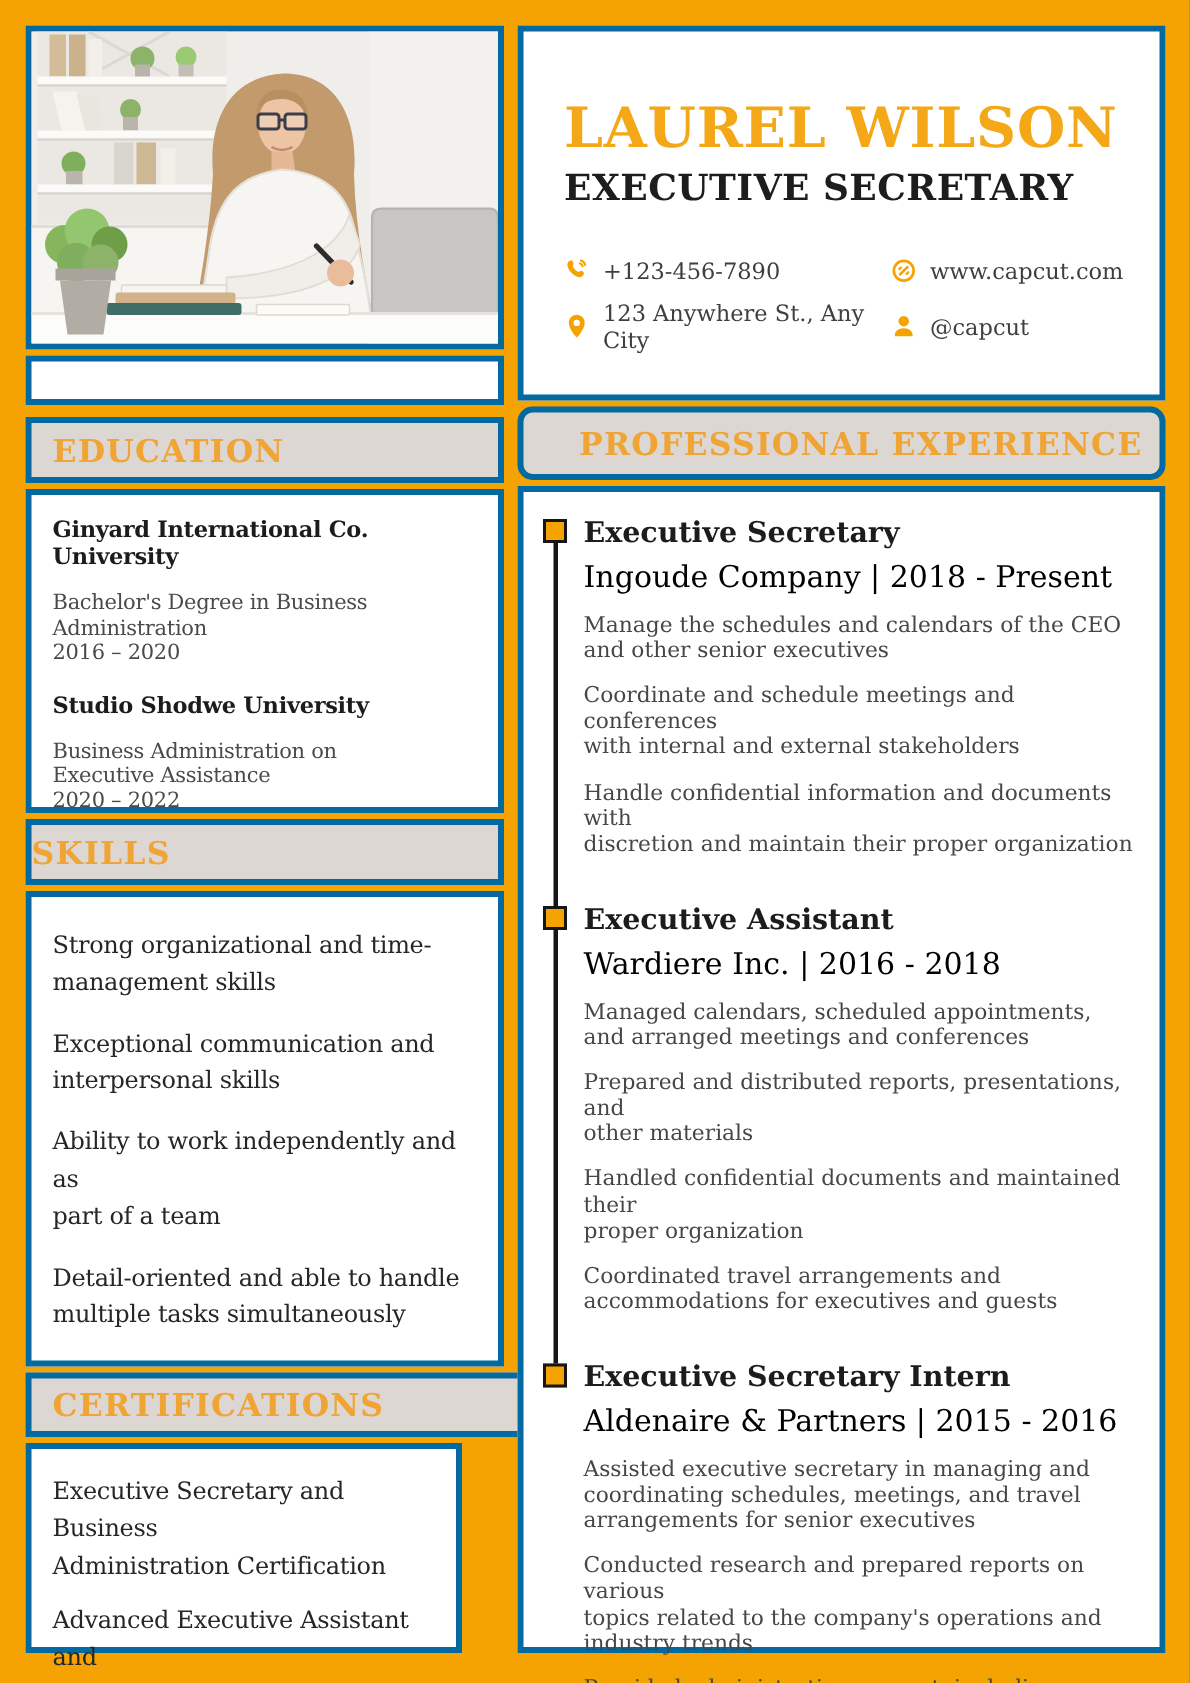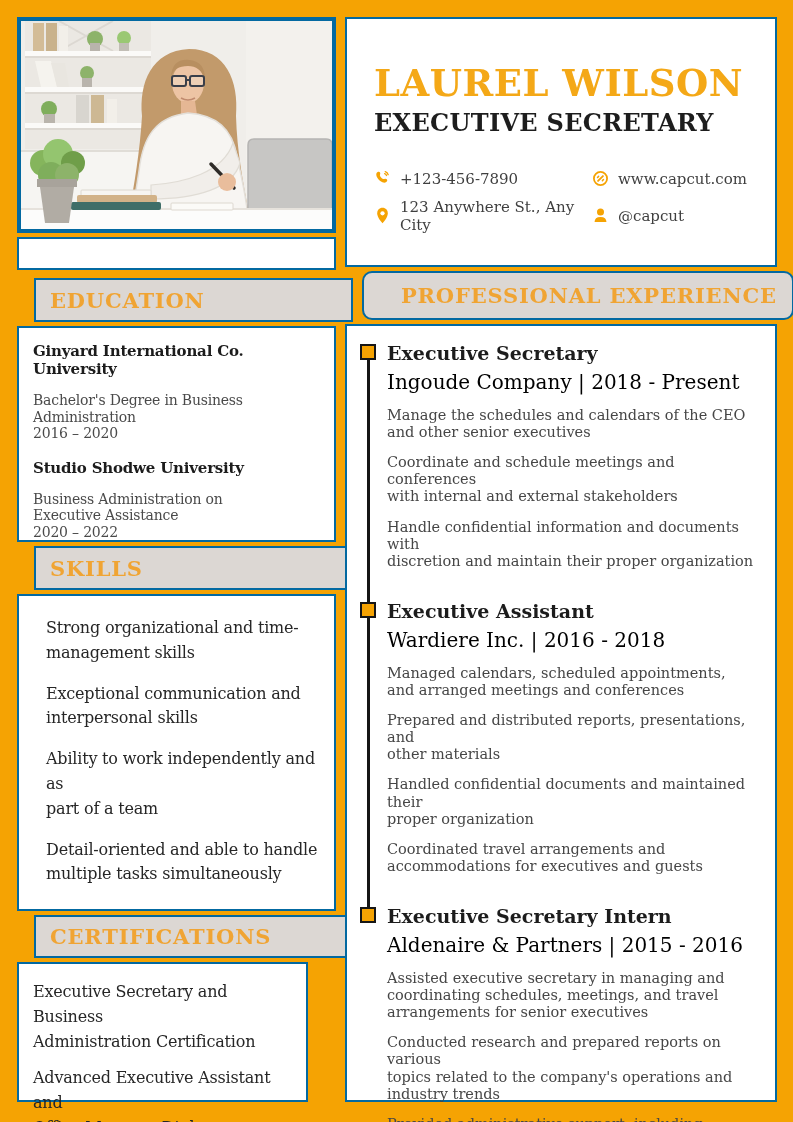--- a/index.html
+++ b/index.html
@@ -3,43 +3,43 @@
 <meta charset="utf-8">
 <style>
   * { margin:0; padding:0; box-sizing:border-box; }
   html,body { background:#888; }
   .page {
     position:relative; width:793px; height:1122px; margin:0 auto;
     background:#F5A303; overflow:hidden;
     font-family:"DejaVu Serif", serif; color:#333;
   }
   .box {
-    position:absolute; background:#fff; border:2px solid #0369a1;
+    position:absolute; background:#fff; border:4px solid #0369a1;
   }
   .hdr-box {
-    background:#DCD7D3; display:flex; align-items:center;margin-left:17px;
+    background:#DCD7D3; display:flex; align-items:center;
   }
   .hdr-text {
     color:#F0A433; font-weight:bold; font-size:21px; letter-spacing:0.8px;
   }
 
   
   .photo-box { left:17px; top:17px; width:319px; height:216px; border-width:4px; padding:0; }
   .photo-box svg { display:block; width:100%; height:100%; }
   .strip-box { left:17px; top:237px; width:319px; height:33px; }
 
   .edu-hdr   { left:17px; top:278px; width:319px; height:44px; padding-left:14px; }
   .edu-box   { left:17px; top:326px; width:319px; height:216px; padding:14px 6px 0 14px; }
   .school    { font-size:15px; font-weight:bold; color:#1c1c1c; letter-spacing:-0.2px; }
   .degree    { font-size:14px; color:#4a4a4a; line-height:1.18; margin-top:14px; white-space:pre-line; letter-spacing:-0.2px; }
   .years     { font-size:14px; color:#4a4a4a; line-height:1.18; letter-spacing:-0.2px; }
   .edu-item + .edu-item { margin-top:17px; }
 
-  .skills-hdr { left:17px; top:546px; width:319px; height:44px; padding-left:14px; }
-  .skills-box { left:17px; top:594px; width:319px; height:317px; padding:20px 6px 0 27px; }
+  .skills-hdr { left:17px; top:546px; width:319px; height:44px; }
+  .skills-box { left:17px; top:594px; width:319px; height:317px; padding:20px 6px 0 14px; }
   .skill-item { font-size:16px; color:#262626; line-height:1.55; margin-bottom:16px; white-space:pre-line; letter-spacing:-0.2px; }
 
   .cert-hdr { left:17px; top:915px; width:378px; height:43px; padding-left:14px; }
   .cert-box { left:17px; top:962px; width:291px; height:140px; padding:16px 6px 0 14px; }
   .cert-item { font-size:16px; color:#262626; line-height:1.55; margin-bottom:12px; white-space:pre-line; letter-spacing:-0.2px; }
 
   
   .name-box { left:345px; top:17px; width:432px; height:250px; padding:44px 10px 0 27px; }
   .name {
     color:#F4A817; font-weight:bold; font-size:37px; letter-spacing:0.5px; line-height:1.1;

